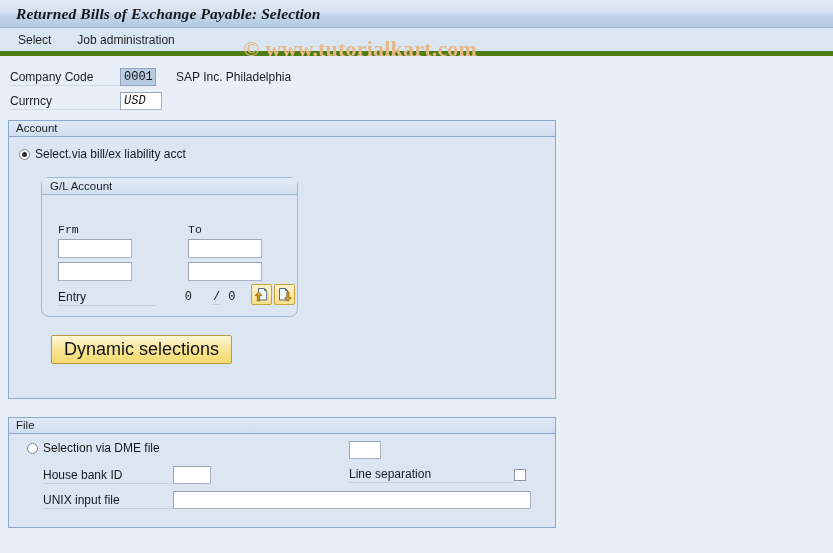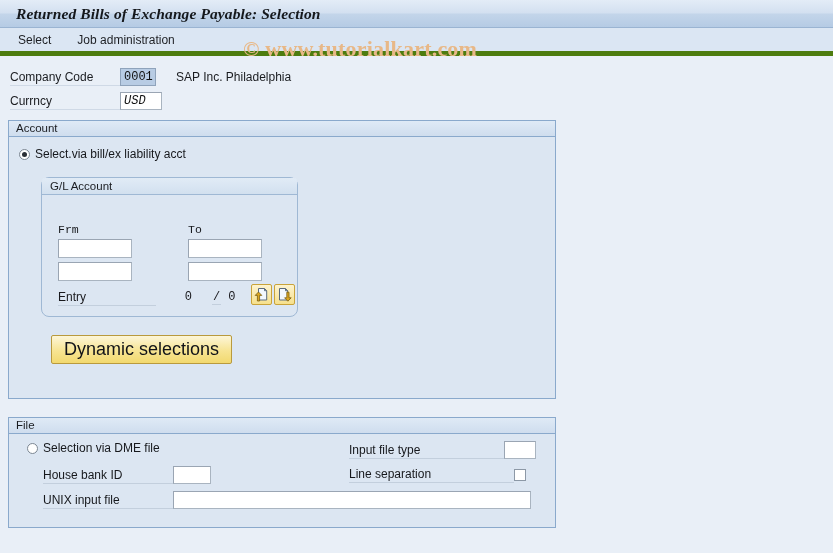--- a/index.html
+++ b/index.html
@@ -367,21 +367,20 @@
   <div class="panel-head">File</div>
   <div class="panel-body" style="padding:7px 10px 8px 10px;">
     <div class="file-grid">
 
       <div class="fr" style="left:8px; top:0;">
         <span class="radio"></span>
         <span class="radio-label">Selection via DME file</span>
       </div>
 
       <div class="fr" style="left:330px; top:0;">
-        <span class="f-label" style="width:155px;">Input file type</span>
         <span class="fld" style="width:32px;height:18px;"></span>
       </div>
 
       <div class="fr" style="left:24px; top:25px;">
         <span class="f-label" style="width:130px;">House bank ID</span>
         <span class="fld" style="width:38px;height:18px;"></span>
       </div>
 
       <div class="fr" style="left:330px; top:25px;">
         <span class="f-label" style="width:165px;">Line separation</span>

